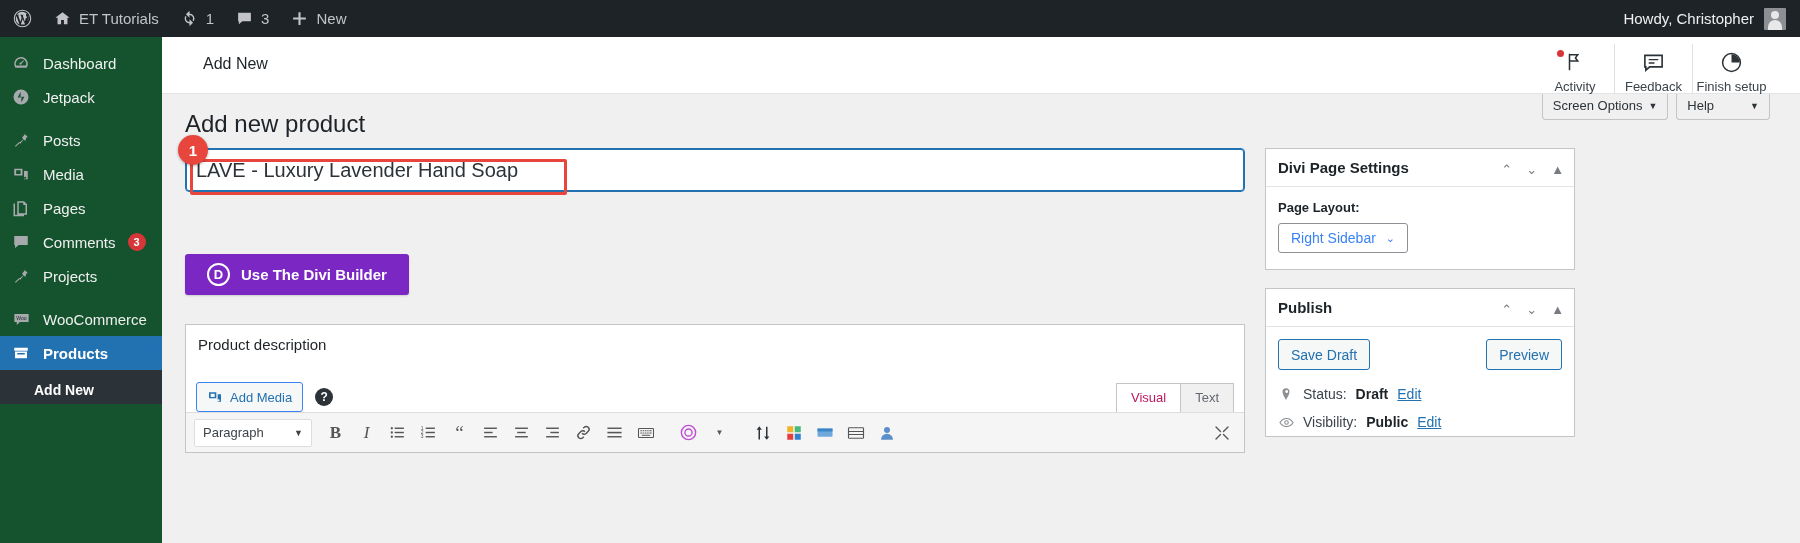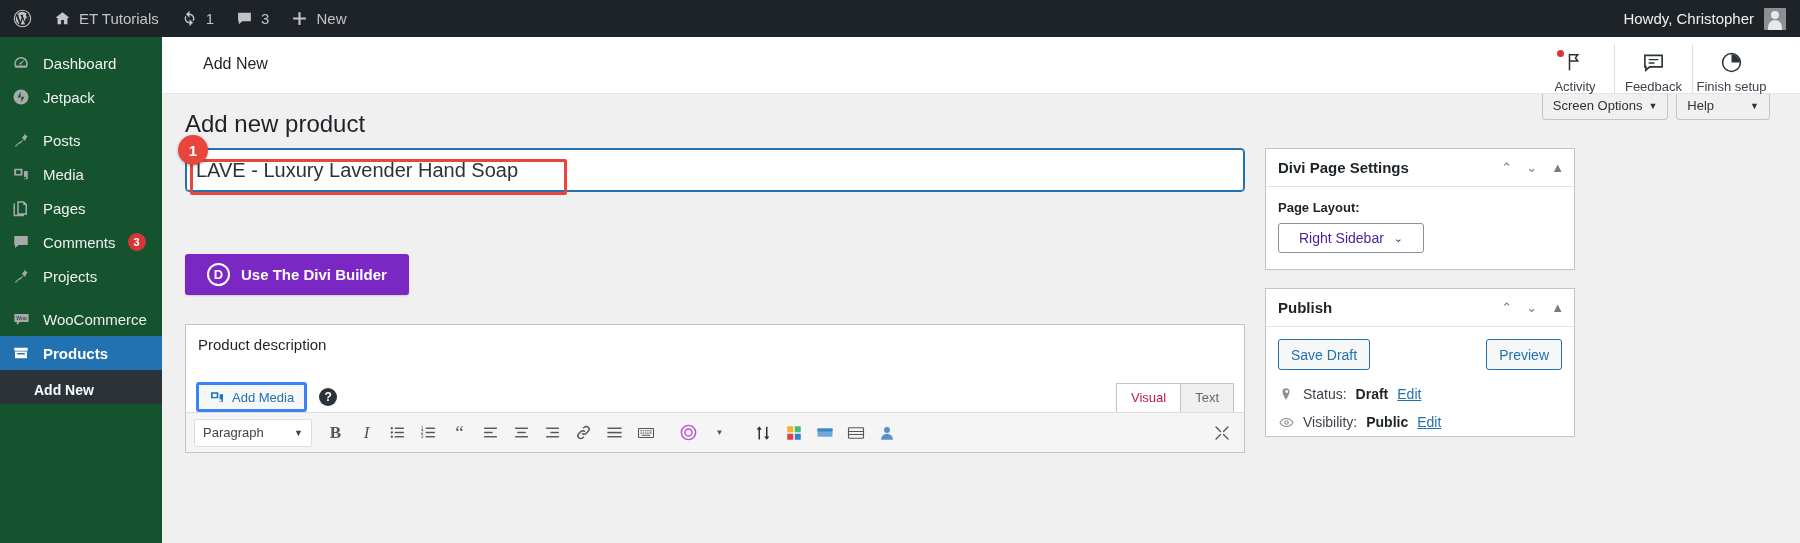--- a/index.html
+++ b/index.html
@@ -128,21 +128,21 @@
     display:flex;align-items:center;justify-content:center;font-size:13px;font-weight:700;
   }
 
   .postbox { background:#fff; border:1px solid #c3c4c7; margin-top:29px; }
   .pb-head { padding:11px 12px; font-size:14px; font-weight:600; color:#1d2327; border-bottom:1px solid #e3e3e3;}
   .pb-head.plain { font-weight:400; font-size:15px; border-bottom:none; }
 
   .editor-top { display:flex; align-items:flex-end; padding:10px 10px 0; position:relative; height:48px; }
   .addmedia {
     display:inline-flex; align-items:center; gap:7px;
-    border:3px solid #3b82f6; color:#2271b1; background:#f6f7f7;
+    border:1px solid #3b82f6; color:#2271b1; background:#f6f7f7;
     border-radius:3px; height:30px; padding:0 10px; font-size:13px; cursor:pointer;
   }
   .helpdot {
     width:18px;height:18px;border-radius:50%;background:#2c3338;color:#fff;
     font-size:12px;font-weight:700;display:flex;align-items:center;justify-content:center;
     margin-left:12px; margin-bottom:6px; cursor:pointer;
   }
   .vt-tabs { margin-left:auto; display:flex; align-items:flex-end; }
   .vt-tab {
     border:1px solid #c3c4c7; border-bottom:none; background:#f0f0f1;
@@ -163,32 +163,32 @@
   .mce-btn {
     width:29px;height:28px; display:flex; align-items:center; justify-content:center;
     color:#555; cursor:pointer; border-radius:2px; font-size:15px;
   }
   .mce-sep { width:10px; }
   .mce-right { margin-left:auto; display:flex; }
 
   
   .sbox { background:#fff; border:1px solid #c3c4c7; margin-bottom:18px; }
   .sbox-head {
-    display:flex; align-items:center; justify-content:space-between;
+    display:flex; align-items:flex-end; justify-content:space-between;
     padding:10px 10px 10px 12px; border-bottom:1px solid #e3e3e3;
   }
   .sbox-title { font-size:15px; font-weight:600; color:#1d2327; }
   .sbox-ctrls { display:flex; align-items:center; gap:14px; color:#787c82; }
   .sbox-ctrls span { cursor:pointer; font-size:13px; line-height:1; }
   .sbox-body { padding:13px 12px 16px; }
   .field-label { font-size:13px; font-weight:700; color:#1d2327; margin-bottom:8px; }
   .sel {
     border:1px solid #8c8f94; border-radius:3px; background:#fff;
     height:30px; display:inline-flex; align-items:center; gap:10px;
-    padding:0 20px; font-size:14px; color:#4c1d95; cursor:pointer; min-width:126px;
+    padding:0 12px; font-size:14px; color:#3b82f6; cursor:pointer; min-width:126px;
     justify-content:space-between;
   }
   .pub-row1 { display:flex; align-items:center; justify-content:space-between; padding:12px 12px 10px; }
   .btn-sec {
     border:1px solid #2271b1; color:#2271b1; background:#f6f7f7;
     border-radius:3px; height:31px; padding:0 12px; font-size:14px; cursor:pointer;
     display:inline-flex; align-items:center;
   }
   .pub-line { display:flex; align-items:center; gap:9px; padding:6px 12px; font-size:14px; color:#3c434a;}
   .pub-line b { font-weight:400; }

